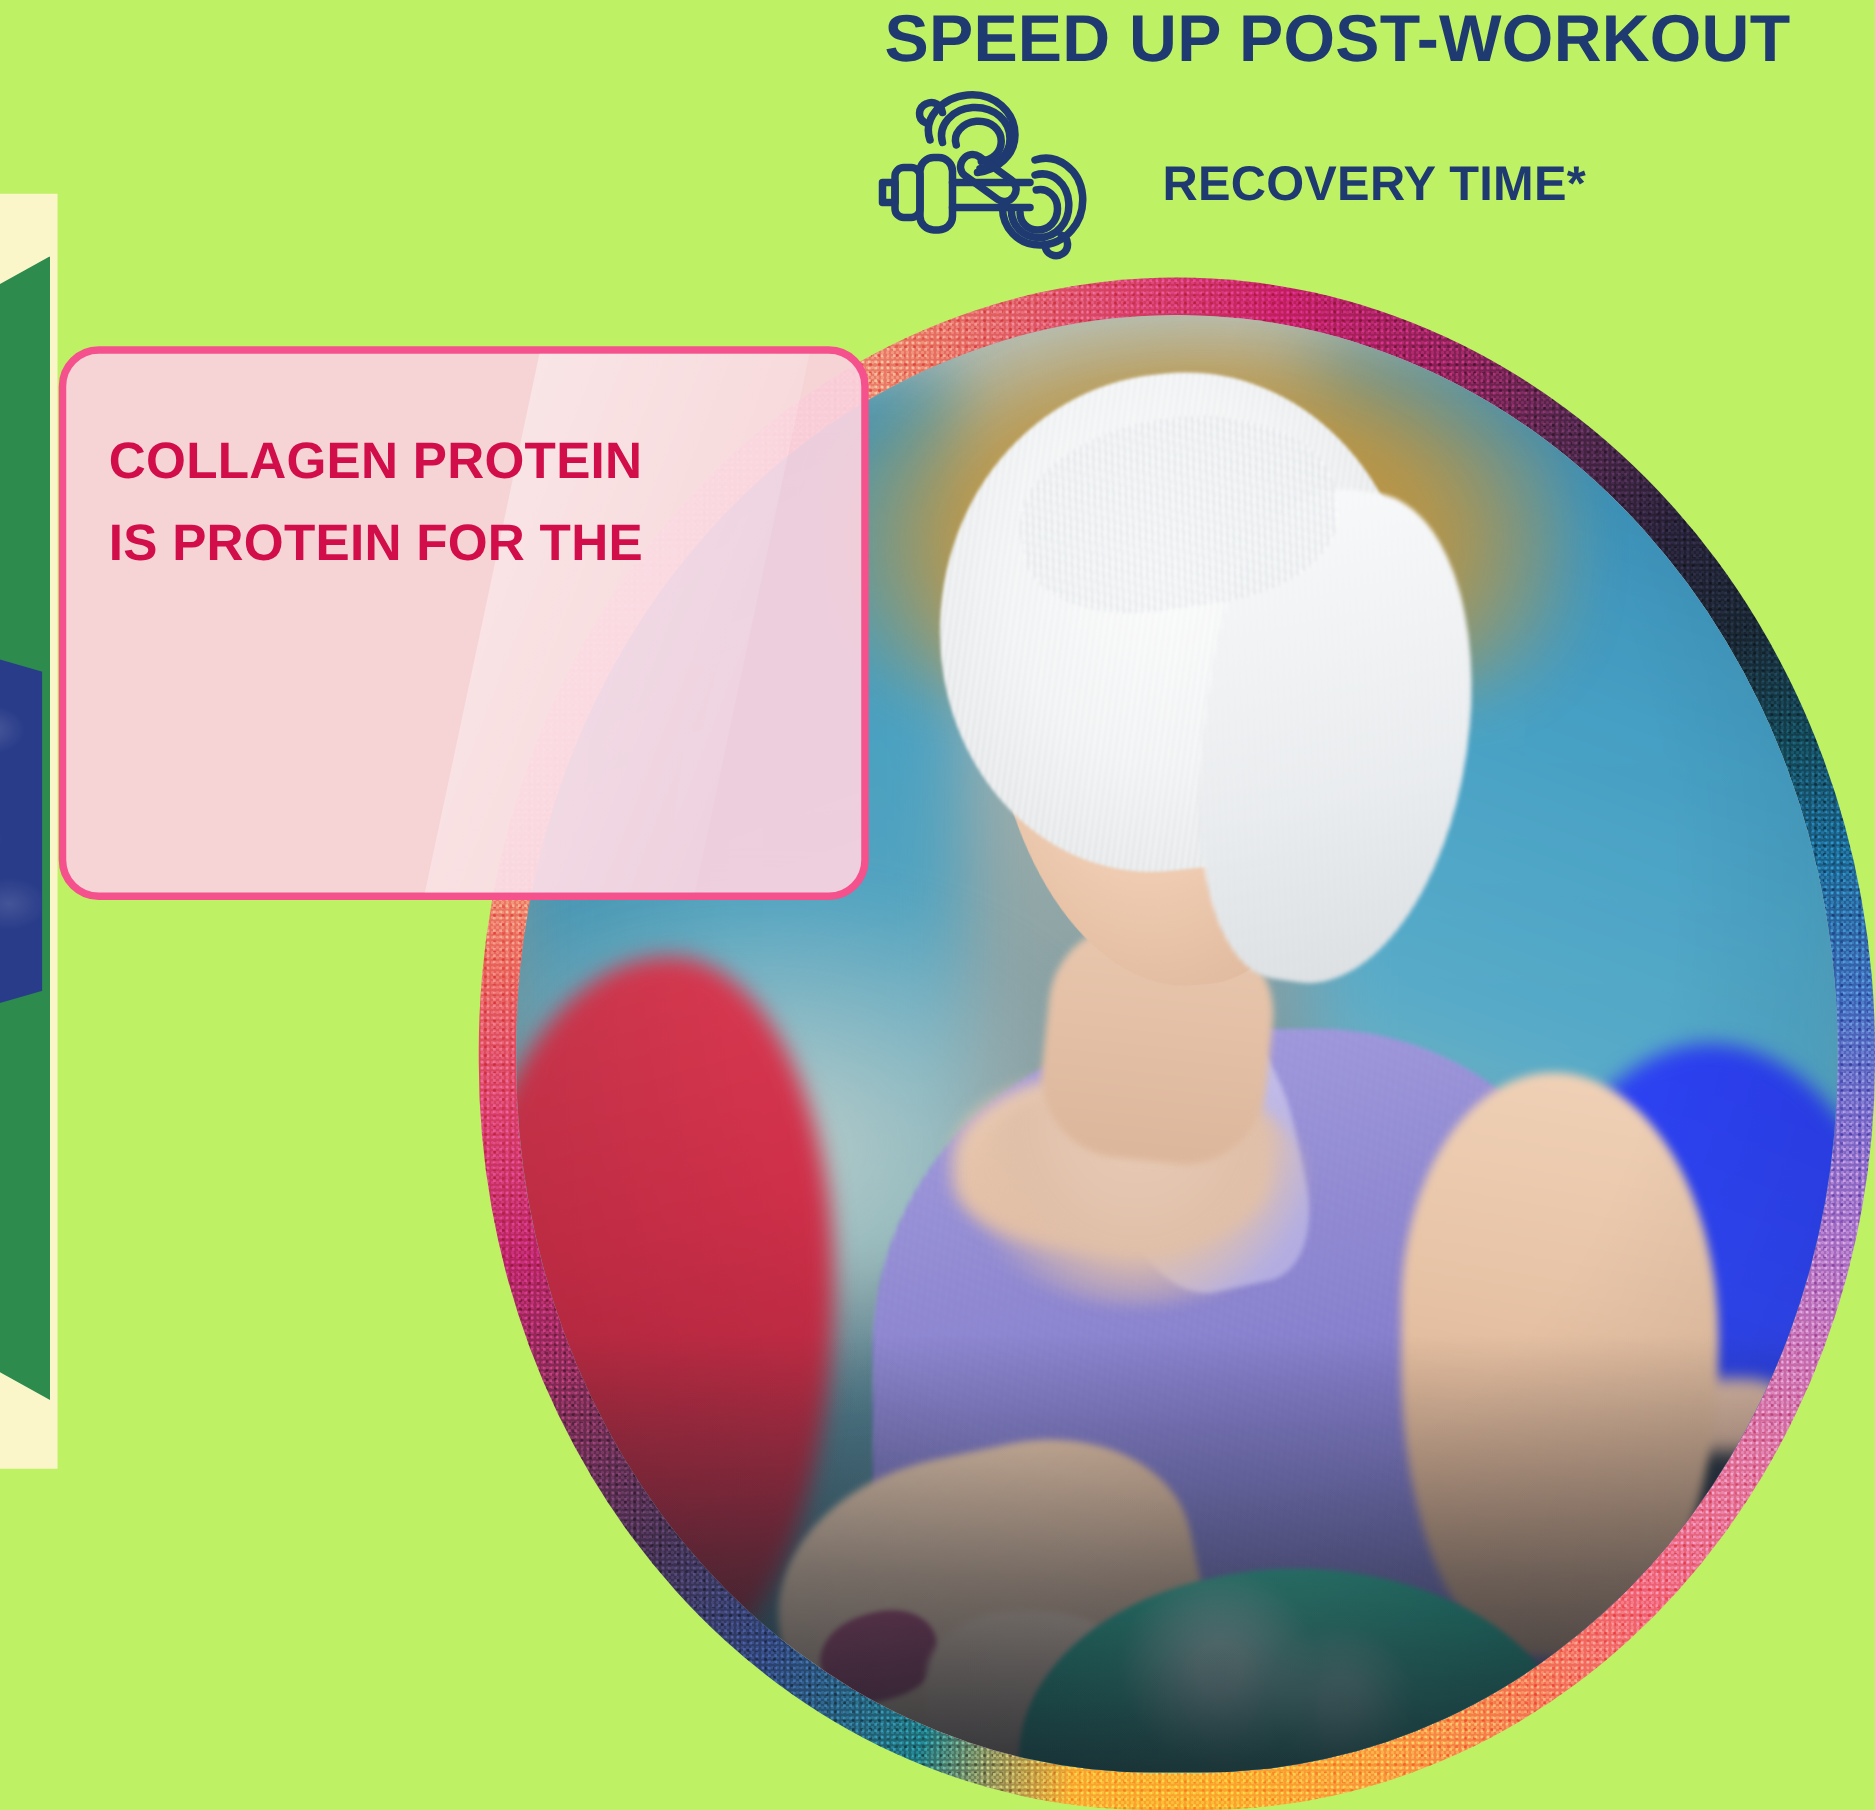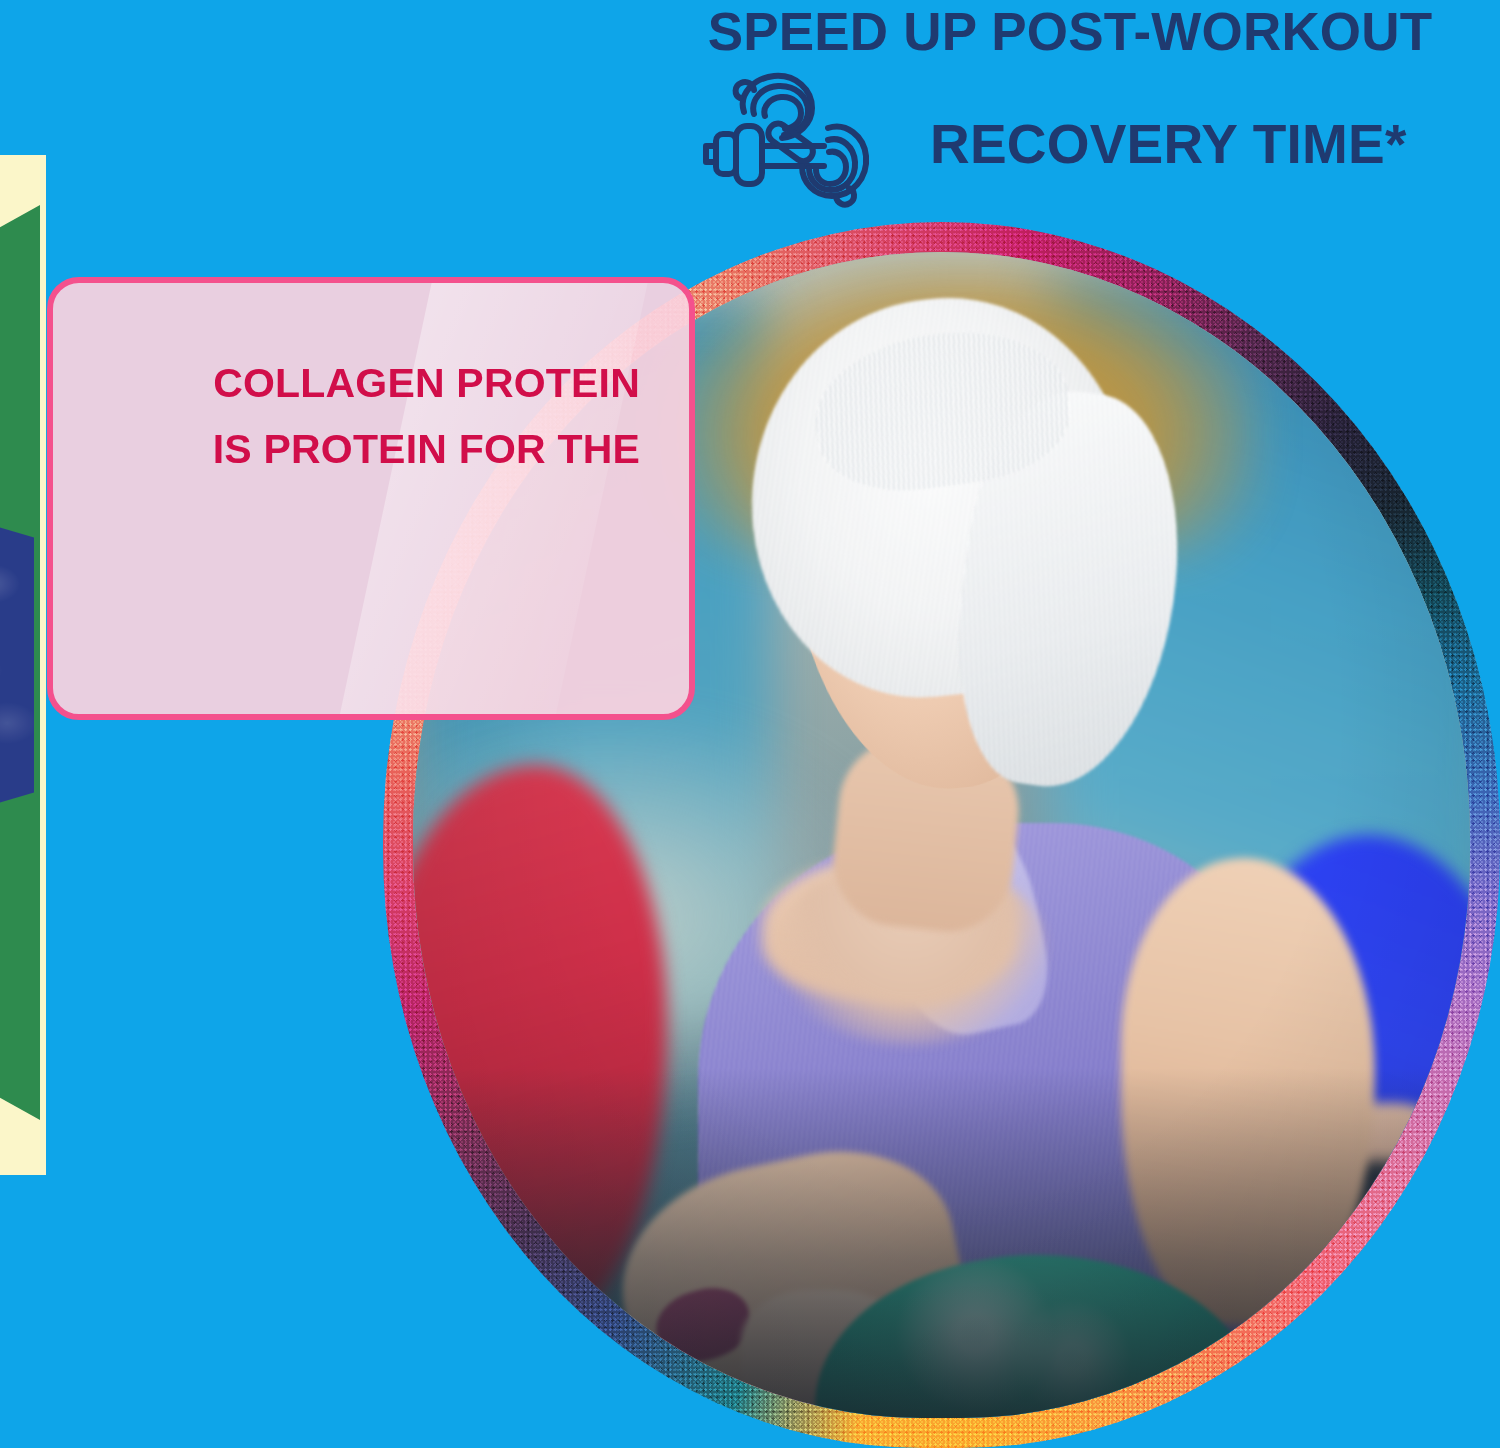--- a/index.html
+++ b/index.html
@@ -5,21 +5,21 @@
   html,body{margin:0;padding:0;background:#fff;}
   body{
     font-family:"Liberation Sans","DejaVu Sans",sans-serif;
     -webkit-font-smoothing:antialiased;
   }
 
   #stage{
     position:relative;
     width:1500px;
     height:1448px;
-    background:#0ea5e9;
+    background:#bef264;
     overflow:hidden;
   }
 
   
   .edge-wrap{
     position:absolute;
     left:0; top:0;
     width:60px; height:1448px;
     overflow:hidden;
     z-index:2;
@@ -65,22 +65,22 @@
     position:absolute;
     left:40px; top:4px;
     width:860px;
     text-align:center;
     font-size:53px;
     line-height:1.04;
     white-space:nowrap;
   }
   .headline .line2{
     position:absolute;
-    left:330px; top:116px;
-    font-size:55px;
+    left:330px; top:128px;
+    font-size:39px;
     line-height:1.04;
     white-space:nowrap;
   }
 
   .dumbbell-icon{
     position:absolute;
     left:100px; top:68px;
     width:180px; height:152px;
     z-index:6;
   }
@@ -385,28 +385,27 @@
     position:absolute;
     left:52%; top:-12%;
     width:34%; height:128%;
     background:linear-gradient(100deg, rgba(255,255,255,.40), rgba(255,255,255,.06));
     transform:skewX(-12deg);
     pointer-events:none;
   }
   .callout-text{
     position:relative;
     z-index:2;
-    margin:15px;
+    margin:0;
     padding:52px 34px 0 34px;
     color:#D10E4A;
     font-size:41px;
     font-weight:bold;
     line-height:1.62;
     letter-spacing:.2px;
-    text-align:right;
   }
   .callout-text span{display:block;}
 </style>
 </head>
 <body>
 
 <div id="stage">
 
   <div class="edge-wrap">
     <div class="edge-yellow"></div>

